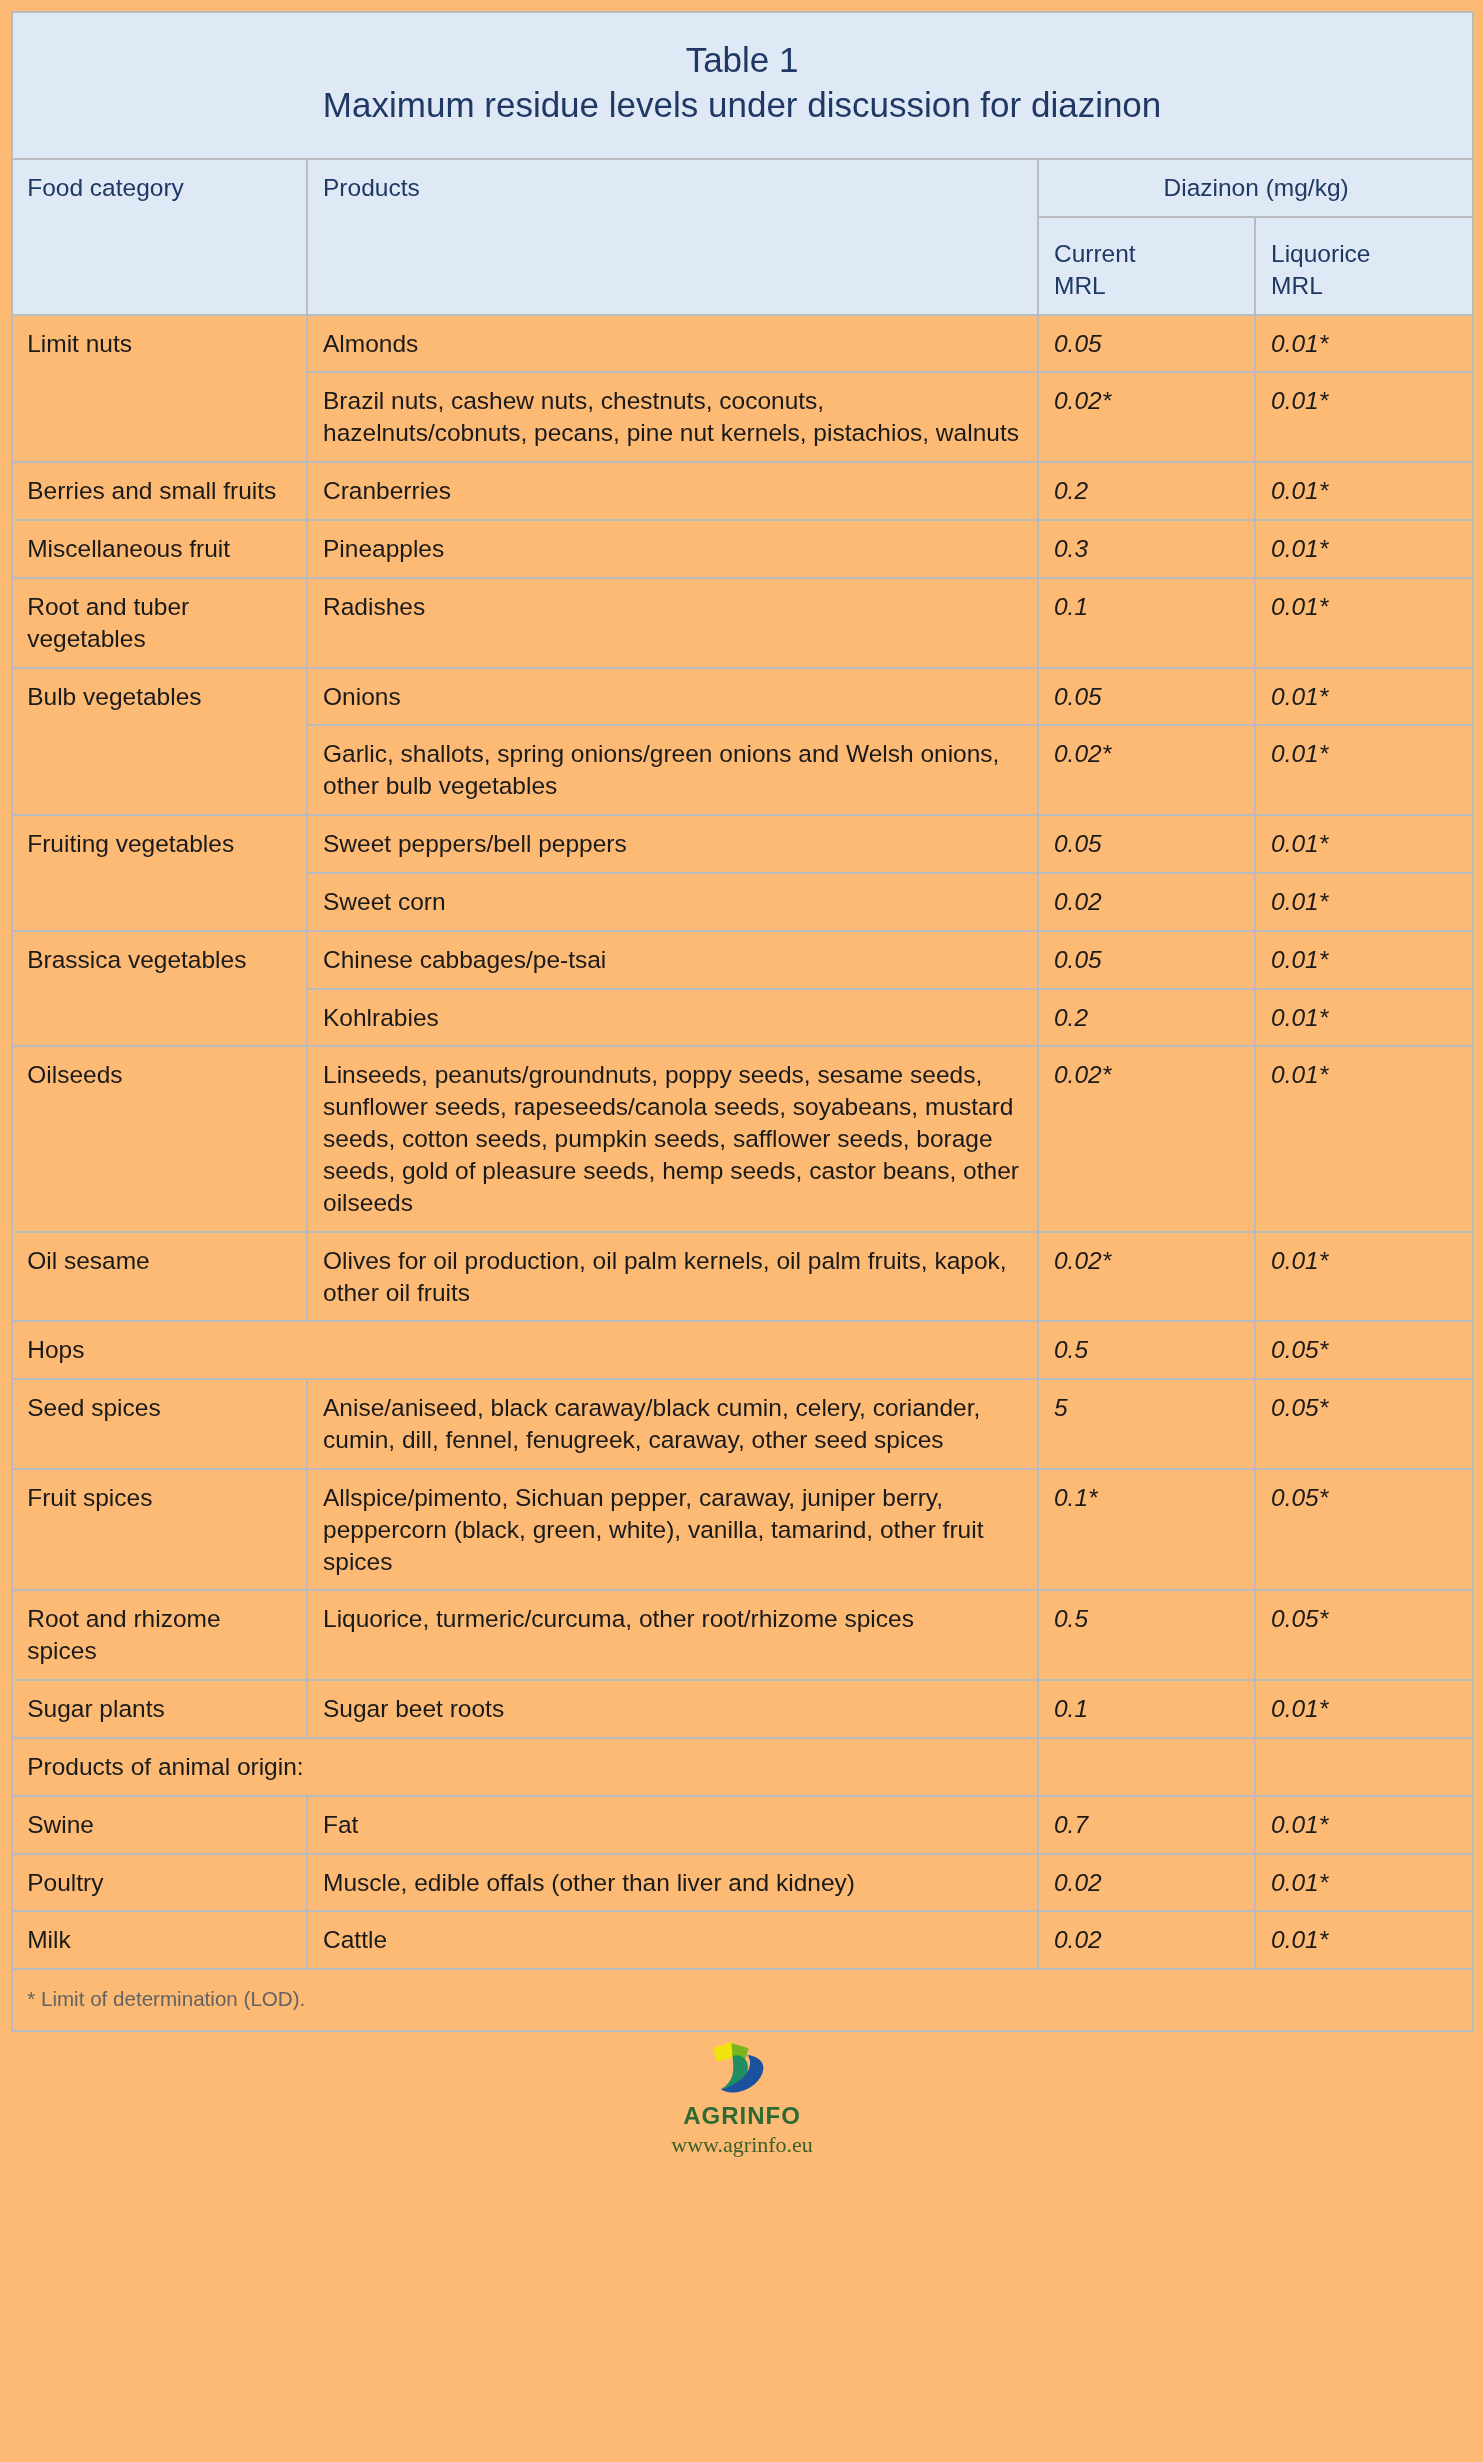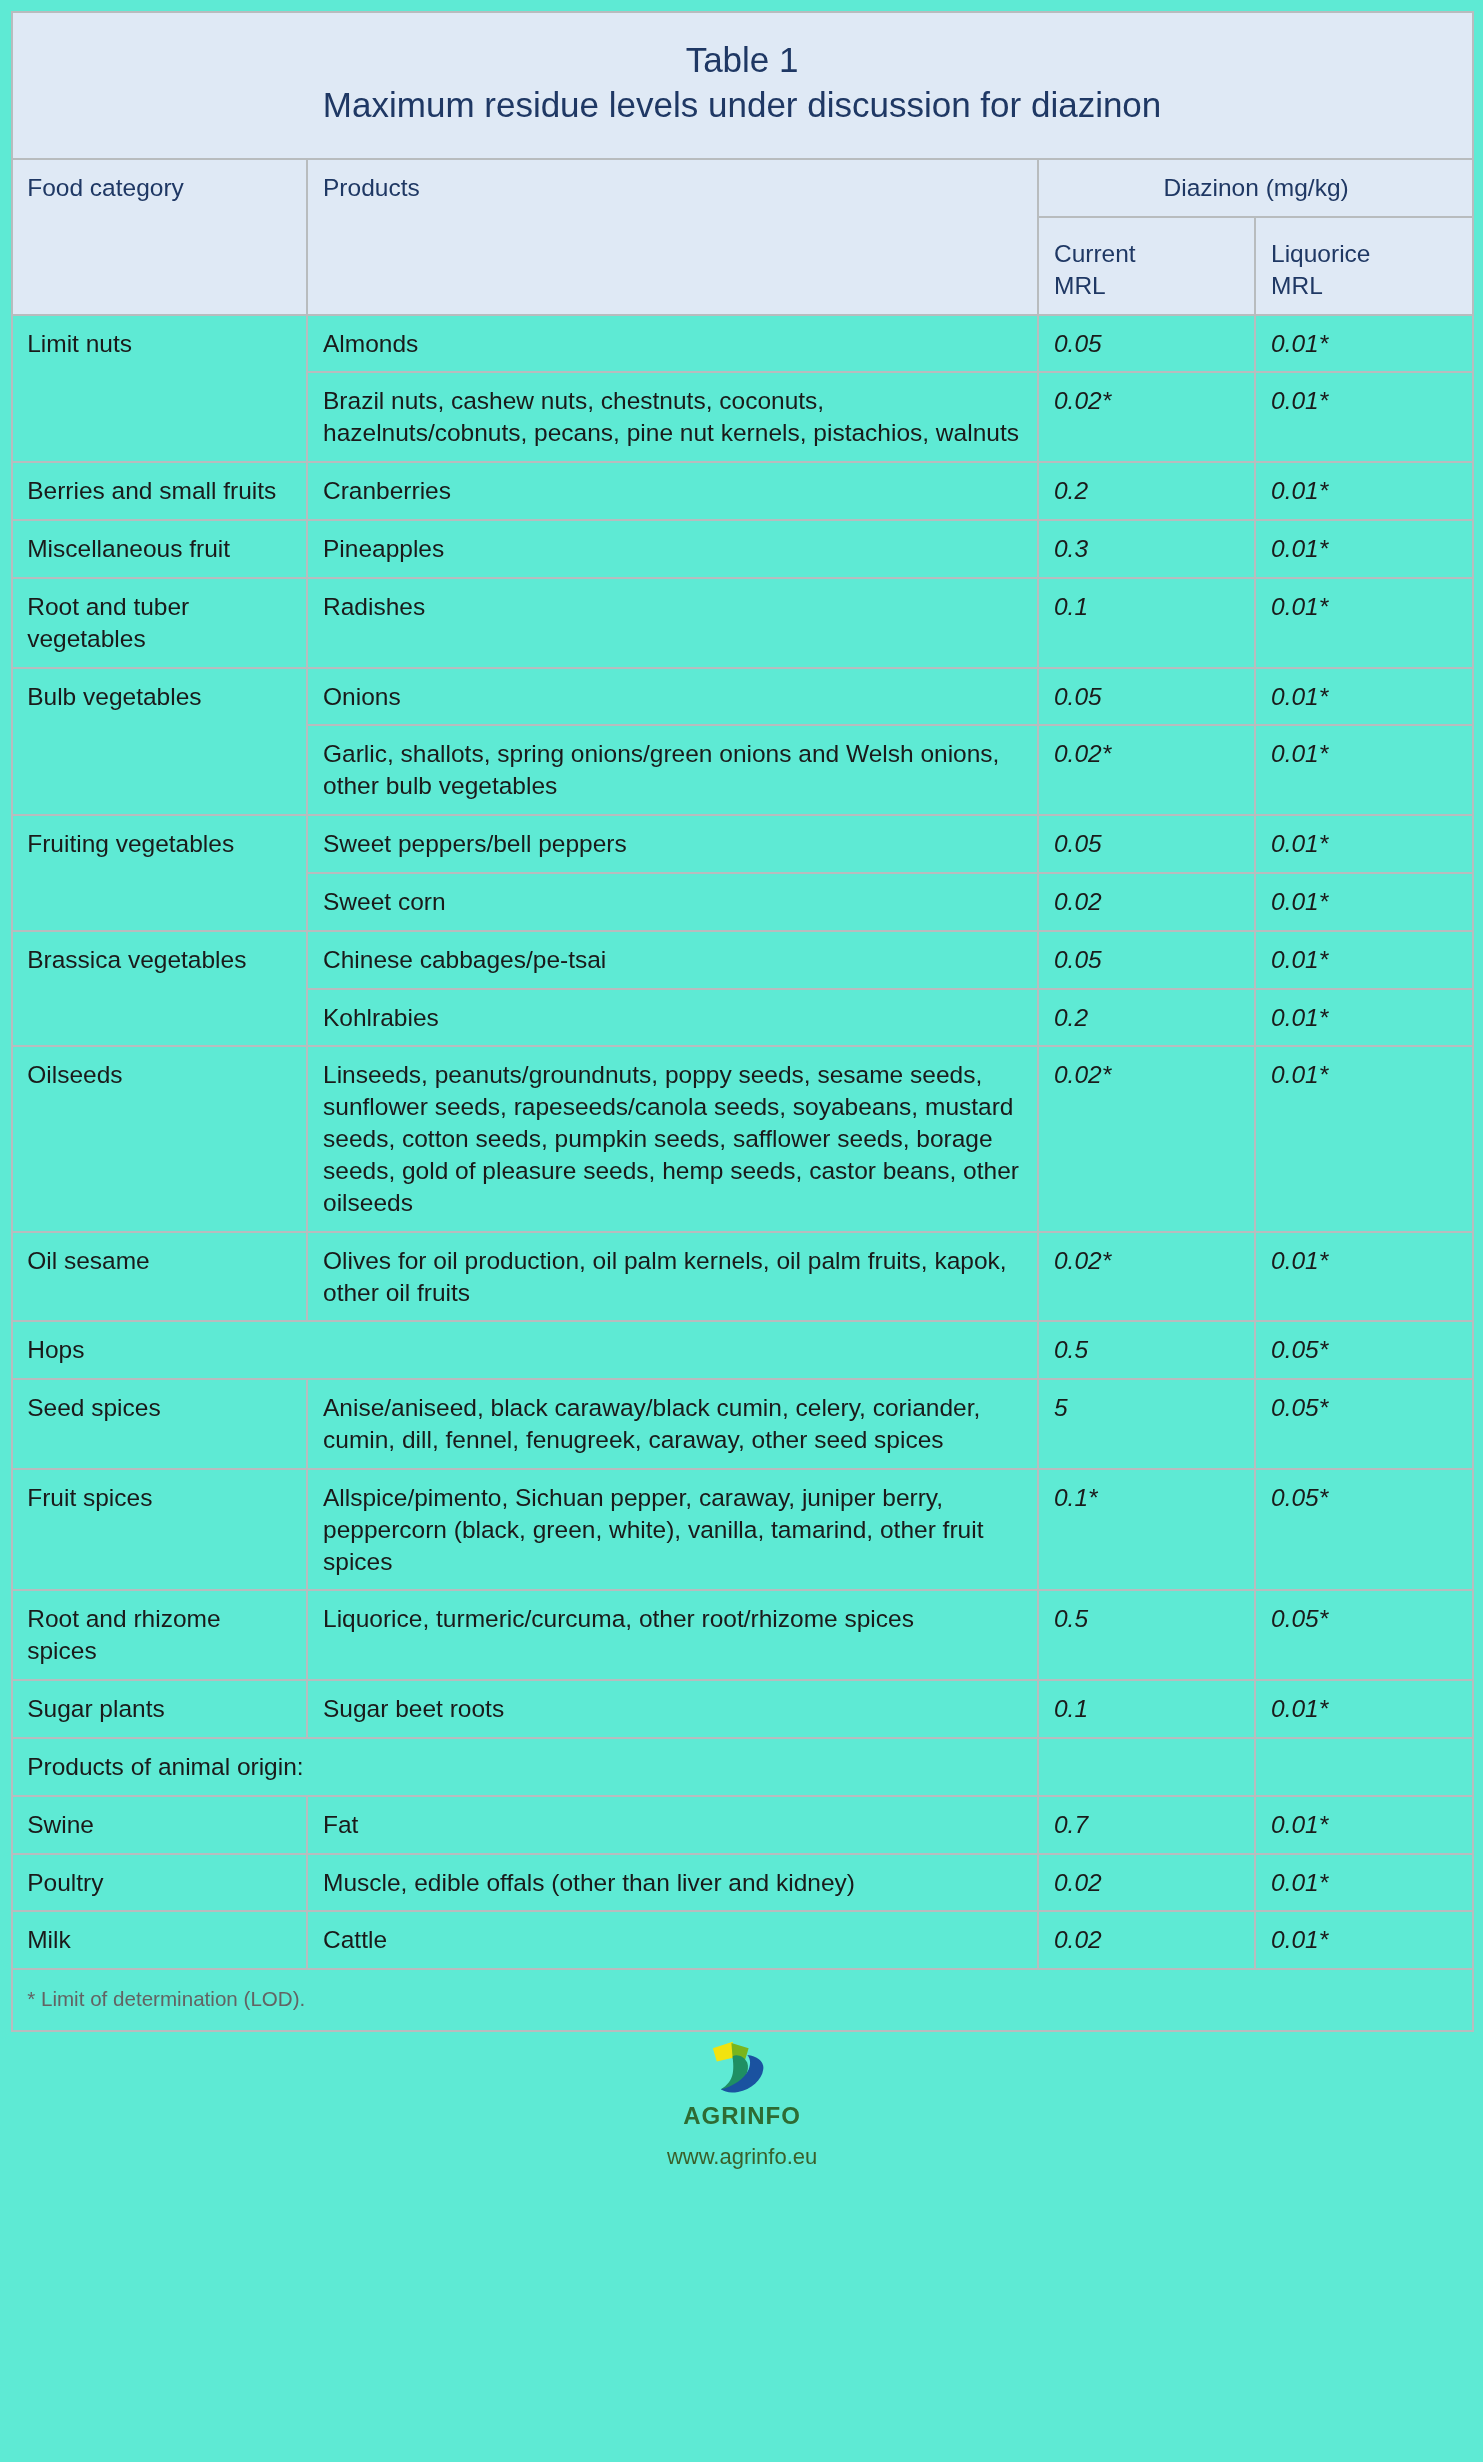--- a/index.html
+++ b/index.html
@@ -12,21 +12,21 @@
     height: 2462px;
     font-family: "Liberation Sans", sans-serif;
     -webkit-font-smoothing: antialiased;
   }
 
   .page {
     width: 1484px;
     height: 2462px;
     box-sizing: border-box;
     padding: 10.6px 10.6px 0 10.6px;
-    background: #5eead4;
+    background: #fdba74;
   }
 
   table.mrl {
     width: 1463px;
     border-collapse: collapse;
     table-layout: fixed;
   }
 
   table.mrl td, table.mrl th {
     border: 2px solid #b8bcbe;
@@ -130,24 +130,24 @@
     flex: 0 0 auto;
   }
   .logo-word {
     font-size: 24px;
     font-weight: bold;
     letter-spacing: 1px;
     color: #2e6b33;
     font-family: "Liberation Sans", sans-serif;
   }
   .logo-url {
-    margin-top: 14px;
+    margin-top: 2px;
     font-size: 22px;
     color: #3a5f2a;
-    font-family: Liberation Sans, sans-serif;
+    font-family: Liberation Serif, serif;
   }
 </style>
 </head>
 <body>
 
 <div class="page">
 
   <table class="mrl">
     <colgroup>
       <col class="c-cat">

